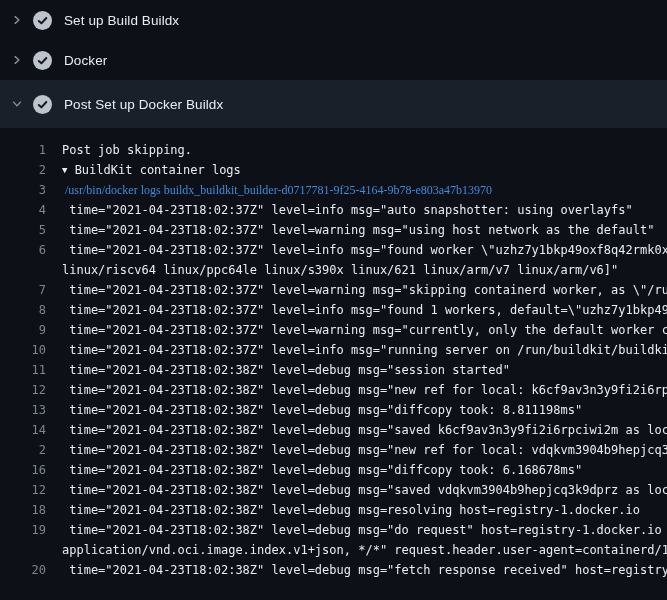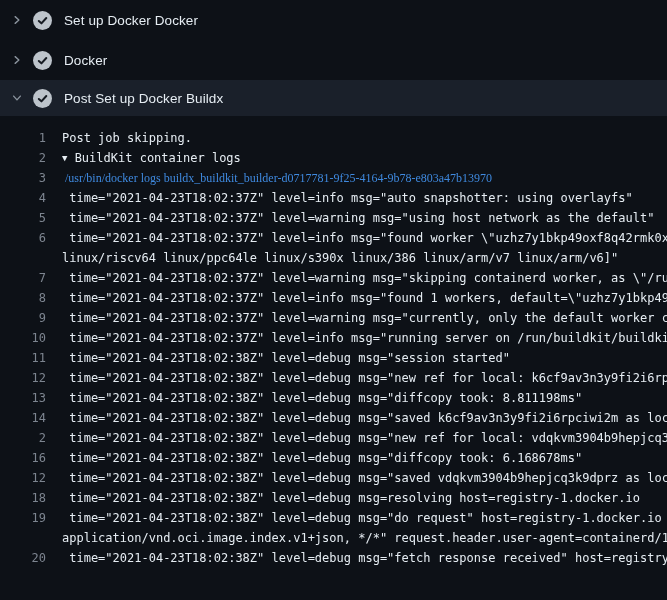--- a/index.html
+++ b/index.html
@@ -10,21 +10,21 @@
   }
   .app { width:667px; height:600px; overflow:hidden; }
 
   
   .step-row {
     display:flex; align-items:center;
     height:40px; padding-left:10px;
     cursor:pointer;
   }
   .step-row.expanded {
-    height:36px;
+    height:48px;
     background: var(--expanded_header_bg, #1a202a);
   }
   .step-chevron {
     width:14px; height:14px; display:flex; align-items:center; justify-content:center;
     color: var(--chevron, #8b949e); flex:none;
   }
   .step-row.expanded .step-chevron svg { transform: rotate(90deg); }
   .step-check { margin-left:9px; width:19px; height:19px; flex:none; display:flex; }
   .step-label {
     margin-left:12px;
@@ -63,21 +63,21 @@
       <svg viewBox="0 0 16 16" width="12" height="12">
             <path d="M5.5 3.5 L10.5 8 L5.5 12.5" fill="none" stroke="currentColor" stroke-width="1.8" stroke-linecap="round" stroke-linejoin="round"></path>
           </svg>
     </span>
     <span class="step-check">
       <svg viewBox="0 0 16 16" width="19" height="19">
             <circle cx="8" cy="8" r="8" fill="var(--check_circle, #bdc4cb)"></circle>
             <path d="M4.9 8.4 L7.1 10.4 L11.2 5.9" fill="none" stroke="var(--check_mark, #161b22)" stroke-width="1.7" stroke-linecap="round" stroke-linejoin="round"></path>
           </svg>
     </span>
-    <span class="step-label">Set up Docker Docker</span>
+    <span class="step-label">Set up Build Buildx</span>
   </div>
 
   <div class="step-row">
     <span class="step-chevron">
       <svg viewBox="0 0 16 16" width="12" height="12">
             <path d="M5.5 3.5 L10.5 8 L5.5 12.5" fill="none" stroke="currentColor" stroke-width="1.8" stroke-linecap="round" stroke-linejoin="round"></path>
           </svg>
     </span>
     <span class="step-check">
       <svg viewBox="0 0 16 16" width="19" height="19">
@@ -130,21 +130,21 @@
     <span class="line-text"> time="2021-04-23T18:02:37Z" level=warning msg="using host network as the default"</span>
   </div>
 
   <div class="log-line plain">
     <span class="line-num">6</span>
     <span class="line-text"> time="2021-04-23T18:02:37Z" level=info msg="found worker \"uzhz7y1bkp49oxf8q42rmk0xj</span>
   </div>
 
   <div class="log-line wrap">
     <span class="line-num"></span>
-    <span class="line-text">linux/riscv64 linux/ppc64le linux/s390x linux/386 linux/arm/v7 linux/arm/v6]"</span>
+    <span class="line-text">linux/riscv64 linux/ppc64le linux/s390x linux/621 linux/arm/v7 linux/arm/v6]"</span>
   </div>
 
   <div class="log-line plain">
     <span class="line-num">7</span>
     <span class="line-text"> time="2021-04-23T18:02:37Z" level=warning msg="skipping containerd worker, as \"/run</span>
   </div>
 
   <div class="log-line plain">
     <span class="line-num">8</span>
     <span class="line-text"> time="2021-04-23T18:02:37Z" level=info msg="found 1 workers, default=\"uzhz7y1bkp49o</span>

